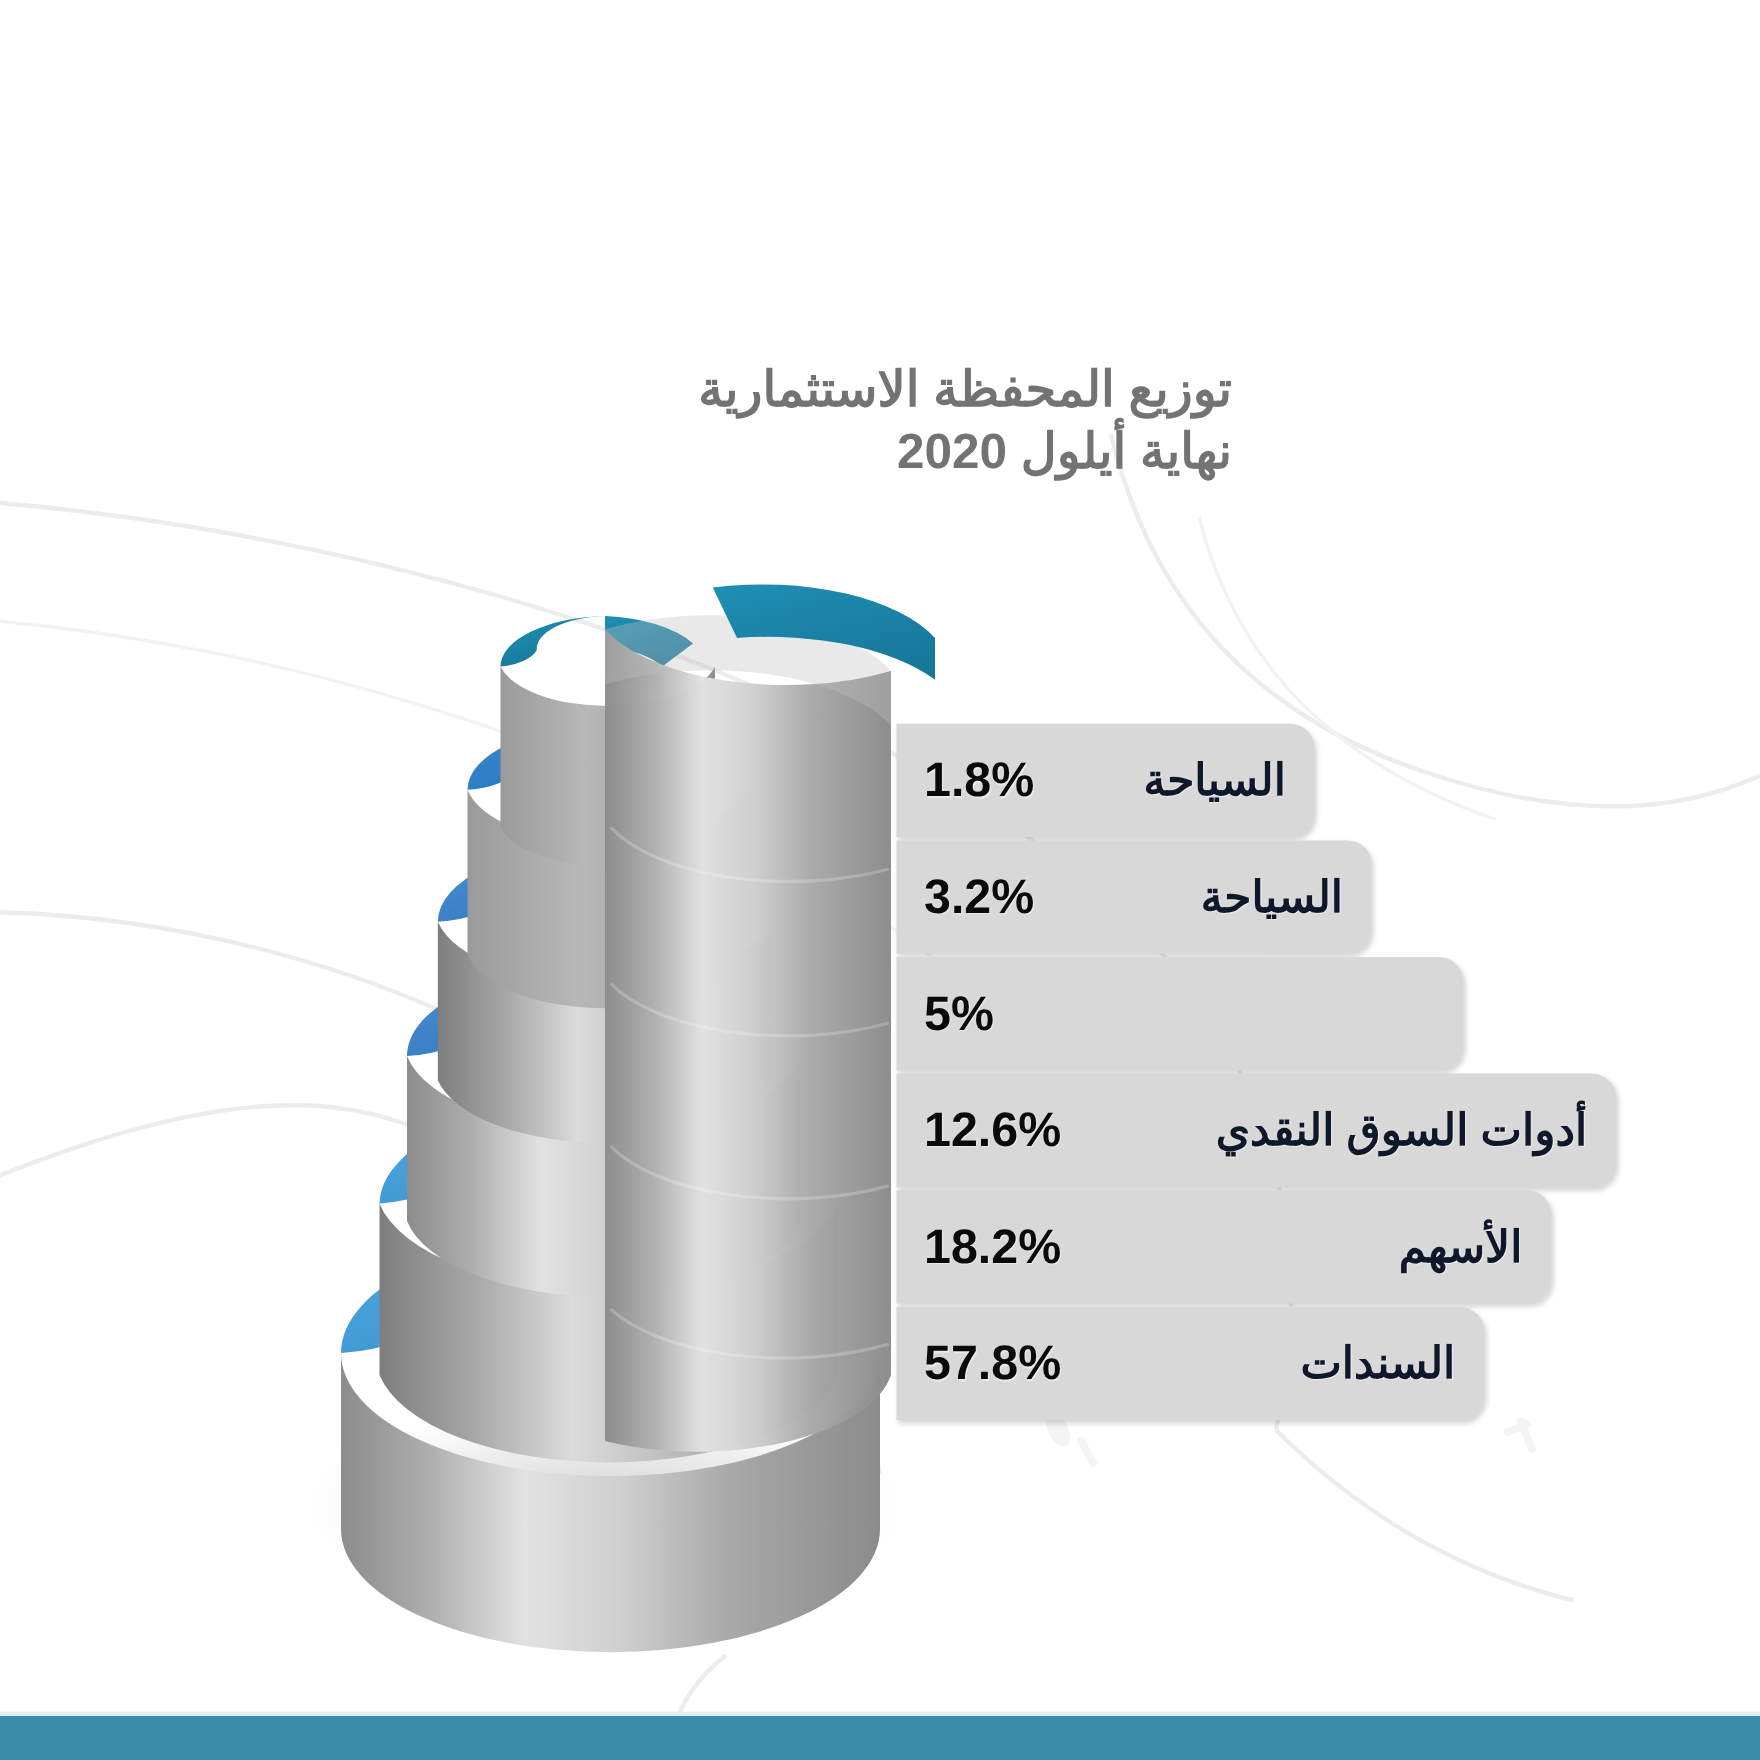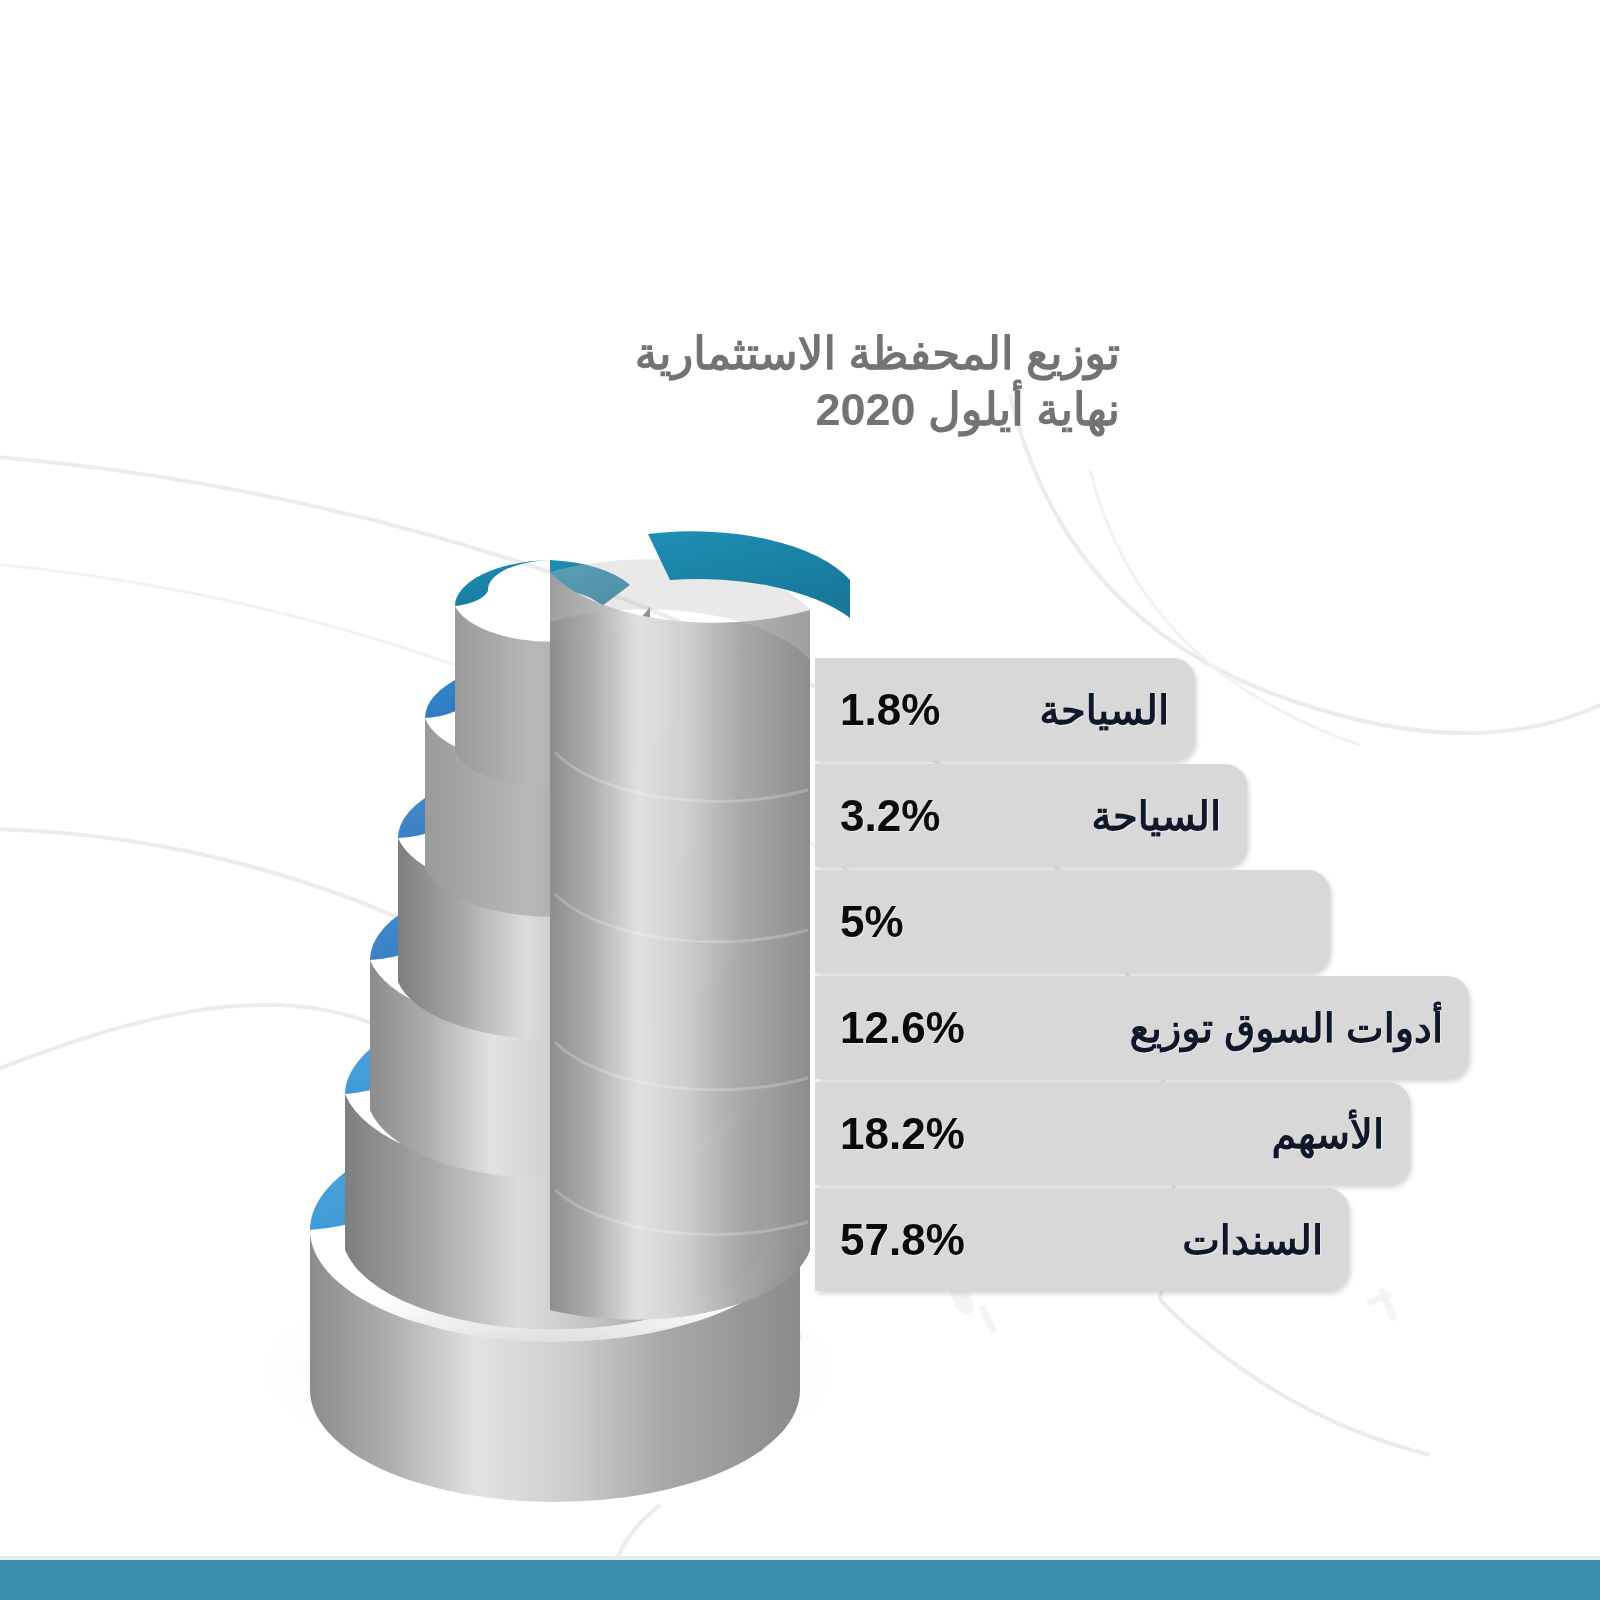--- a/index.html
+++ b/index.html
@@ -243,21 +243,21 @@
   </div>
   <div class="legend-row lw1">
     <span class="pct">3.2%</span>
     <span class="lbl">السياحة</span>
   </div>
   <div class="legend-row lw2">
     <span class="pct">5%</span>
   </div>
   <div class="legend-row lw3">
     <span class="pct">12.6%</span>
-    <span class="lbl">أدوات السوق توزيع</span>
+    <span class="lbl">أدوات السوق النقدي</span>
   </div>
   <div class="legend-row lw4">
     <span class="pct">18.2%</span>
     <span class="lbl">الأسهم</span>
   </div>
   <div class="legend-row lw5">
     <span class="pct">57.8%</span>
     <span class="lbl">السندات</span>
   </div>
 </div>

